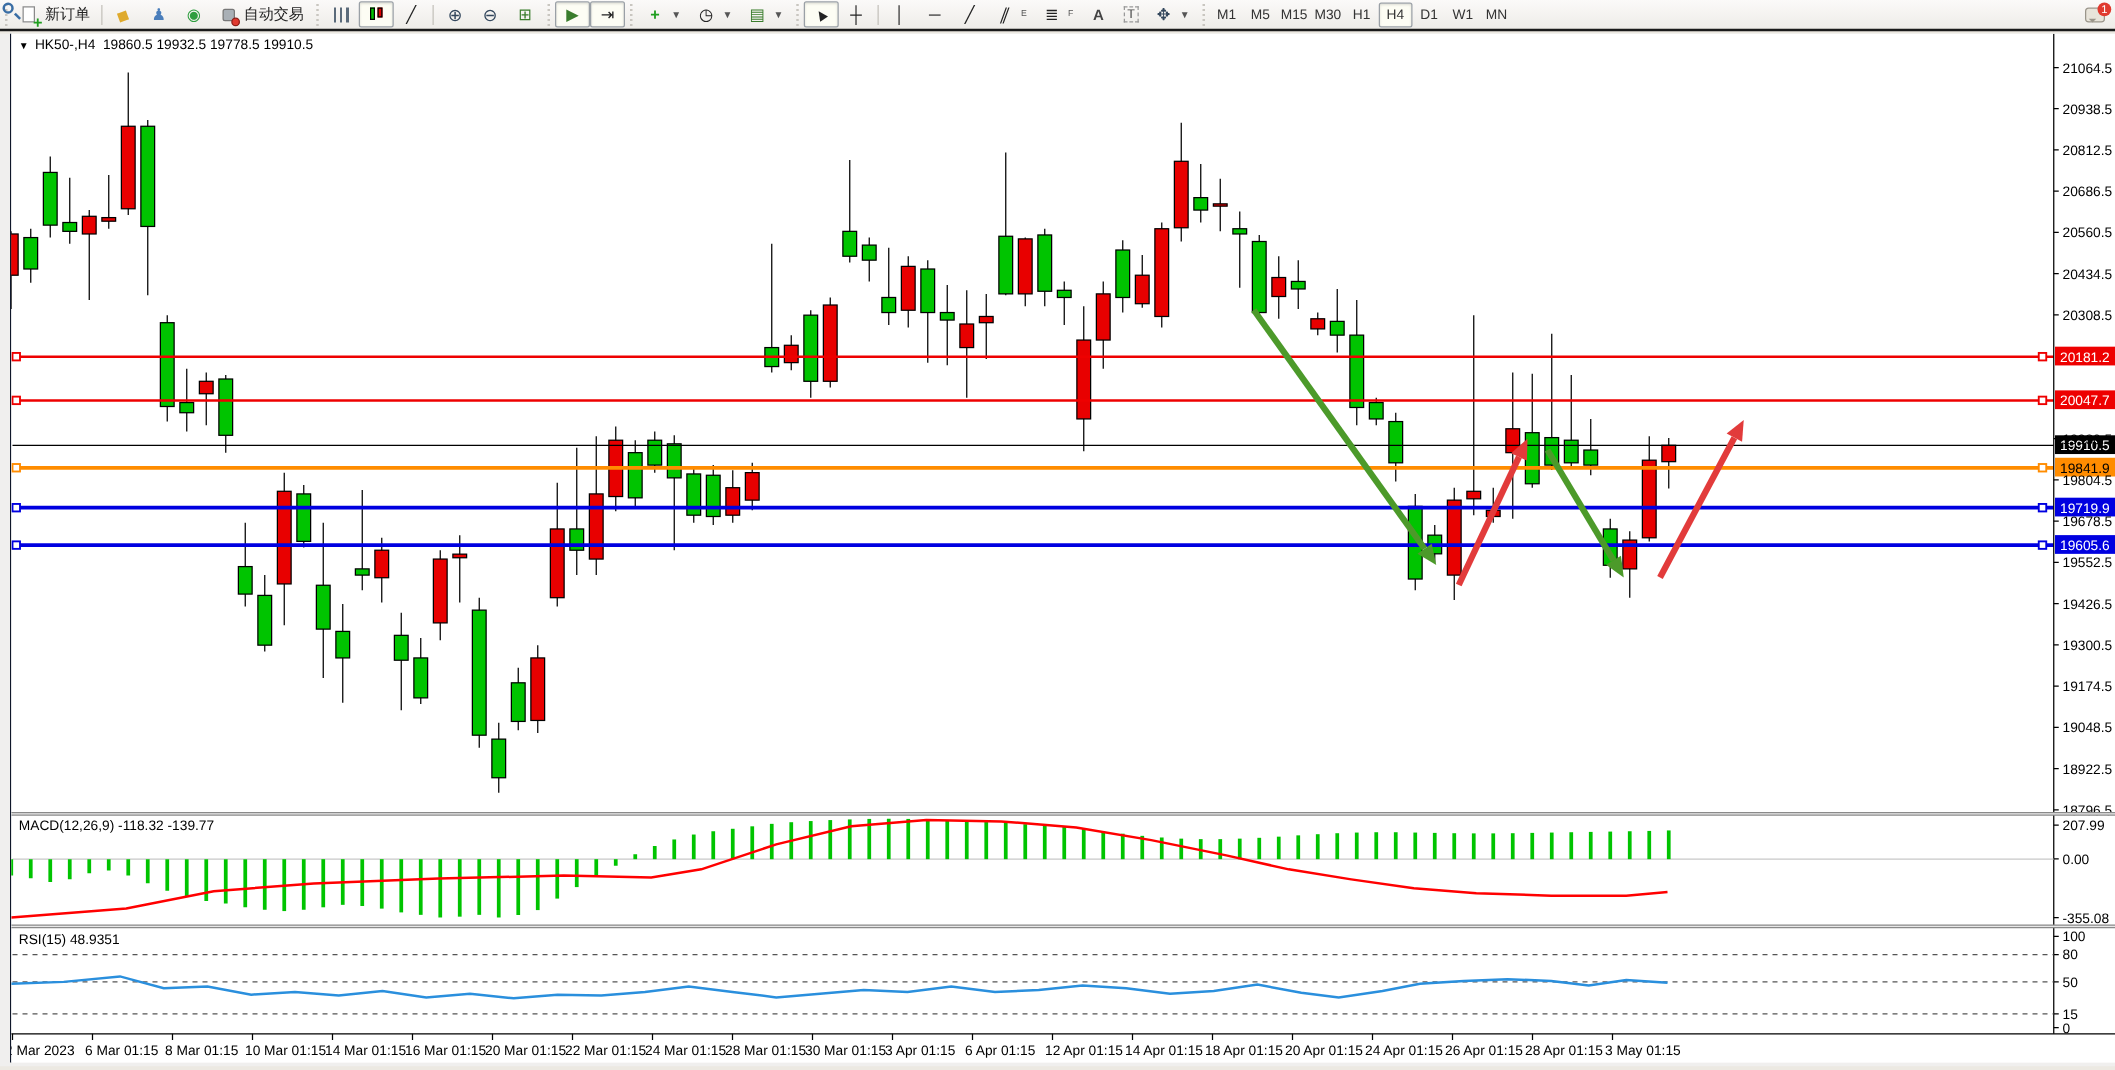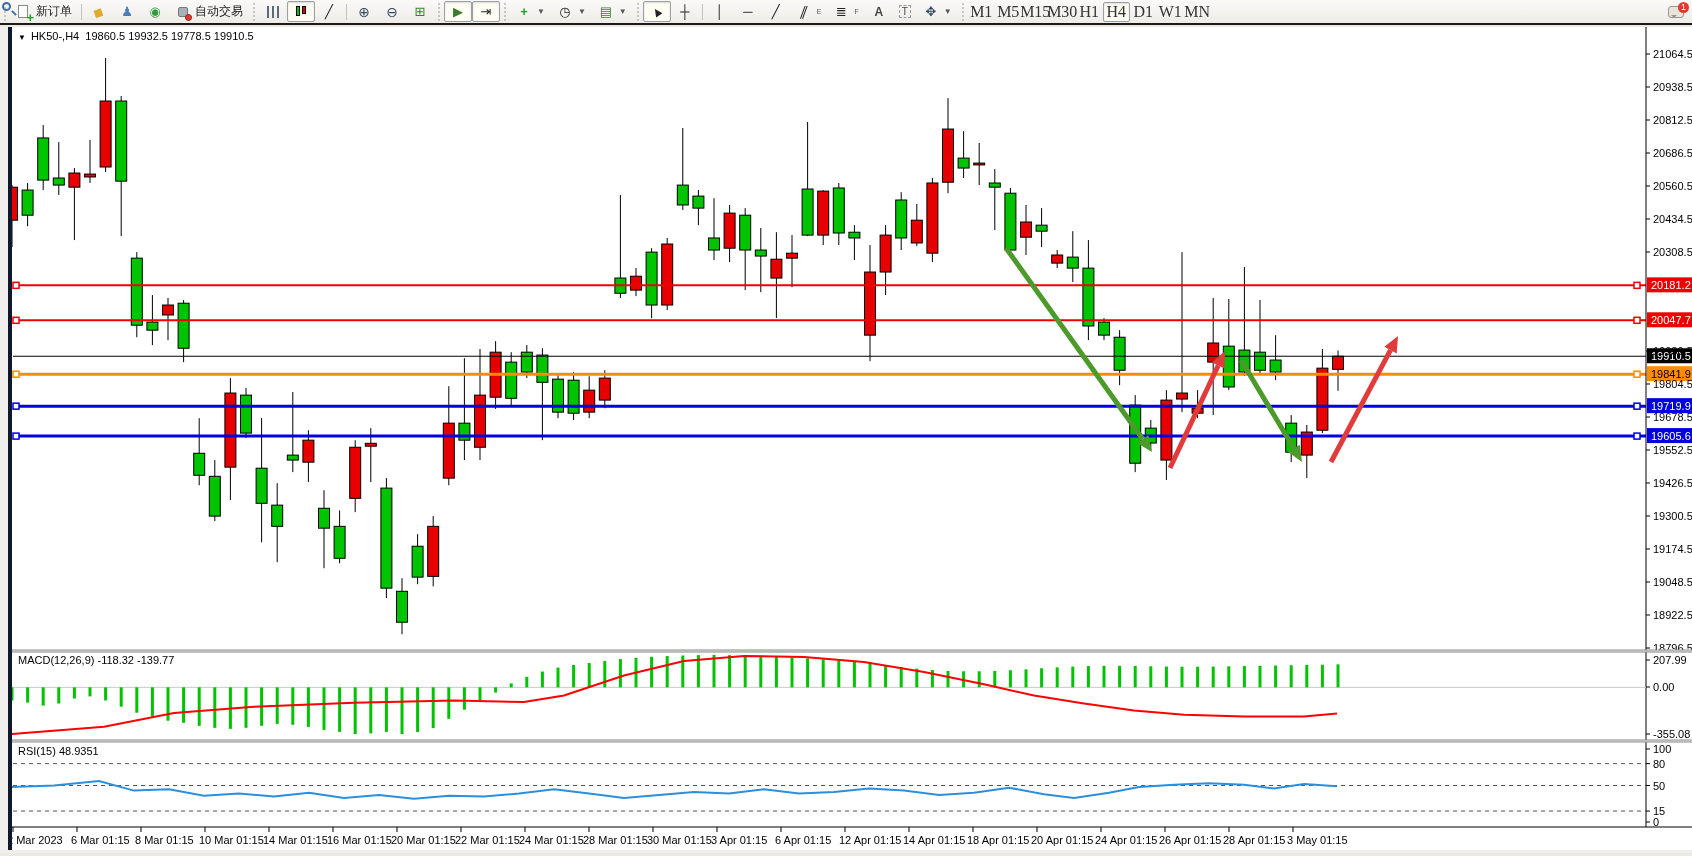--- a/index.html
+++ b/index.html
@@ -34,33 +34,33 @@
   .ic-candle { display:inline-block; width:4px; height:10px; border:1px solid #000; }
   .ic-candle.g { background:#00c400; } .ic-candle.r { background:#e00000; margin-left:2px; height:8px; margin-bottom:2px;}
   .ic-zoom { font-size:14px; color:#33475d; }
   .mag { position:absolute; left:2px; top:2px; width:9px; height:9px; border:2px solid #3a6ea5; border-radius:50%; }
   .mag:after { content:""; position:absolute; left:7px; top:8px; width:6px; height:2px;
     background:#3a6ea5; transform:rotate(45deg); }
   .ic-a { font-weight:bold; font-size:12px; color:#444; }
   .ic-label-t { border:1px dashed #999; padding:0 2px; font-size:10px; color:#444; }
   .caret { font-size:8px; color:#555; margin-left:1px; }
   .tf-btn { width:27px; height:20px; display:flex; align-items:center; justify-content:center;
-    font-size:16px; color:#333; border:1px solid transparent; border-radius:2px;font-family:Liberation Serif, serif; }
+    font-size:11px; color:#333; border:1px solid transparent; border-radius:2px; }
   .tf-btn.active { background:#fdfdf4; border:1px solid #9aa0a6; box-shadow:inset 0 1px 2px #0002; }
   #tb-right { margin-left:auto; display:flex; align-items:center; gap:8px; padding-right:8px; }
   .chat { position:relative; width:16px; height:12px; background:#e8e4da; border:1px solid #9a958a;
     border-radius:3px; }
   .chat:after { content:""; position:absolute; left:2px; bottom:-4px; border:3px solid transparent;
     border-top-color:#9a958a; }
   .badge { position:absolute; right:-6px; top:-5px; min-width:11px; height:11px; background:#e03a2f;
     color:#fff; font-size:9px; line-height:11px; border-radius:6px; text-align:center; padding:0 2px; }
   
   #chartwrap { position:absolute; left:0; top:27px; width:1692px; height:826px; background:#f0efee; }
   #chart { position:absolute; left:8px; top:0; width:1684px; height:823px; background:#fff;
-    border-left:4px solid #0f172a; }
+    border-left:1px solid #0f172a; }
   #titlebar { position:absolute; left:6px; top:3px; font-size:11px; color:#000; }
   #titlebar .tri { font-size:8px; margin-right:5px; }
   svg text { font-family:"Liberation Sans","DejaVu Sans",sans-serif; }
 </style>
 </head>
 <body>
 
 <div id="toolbar">
   <span class="tb-handle"></span>
   <div class="tb-btn">

